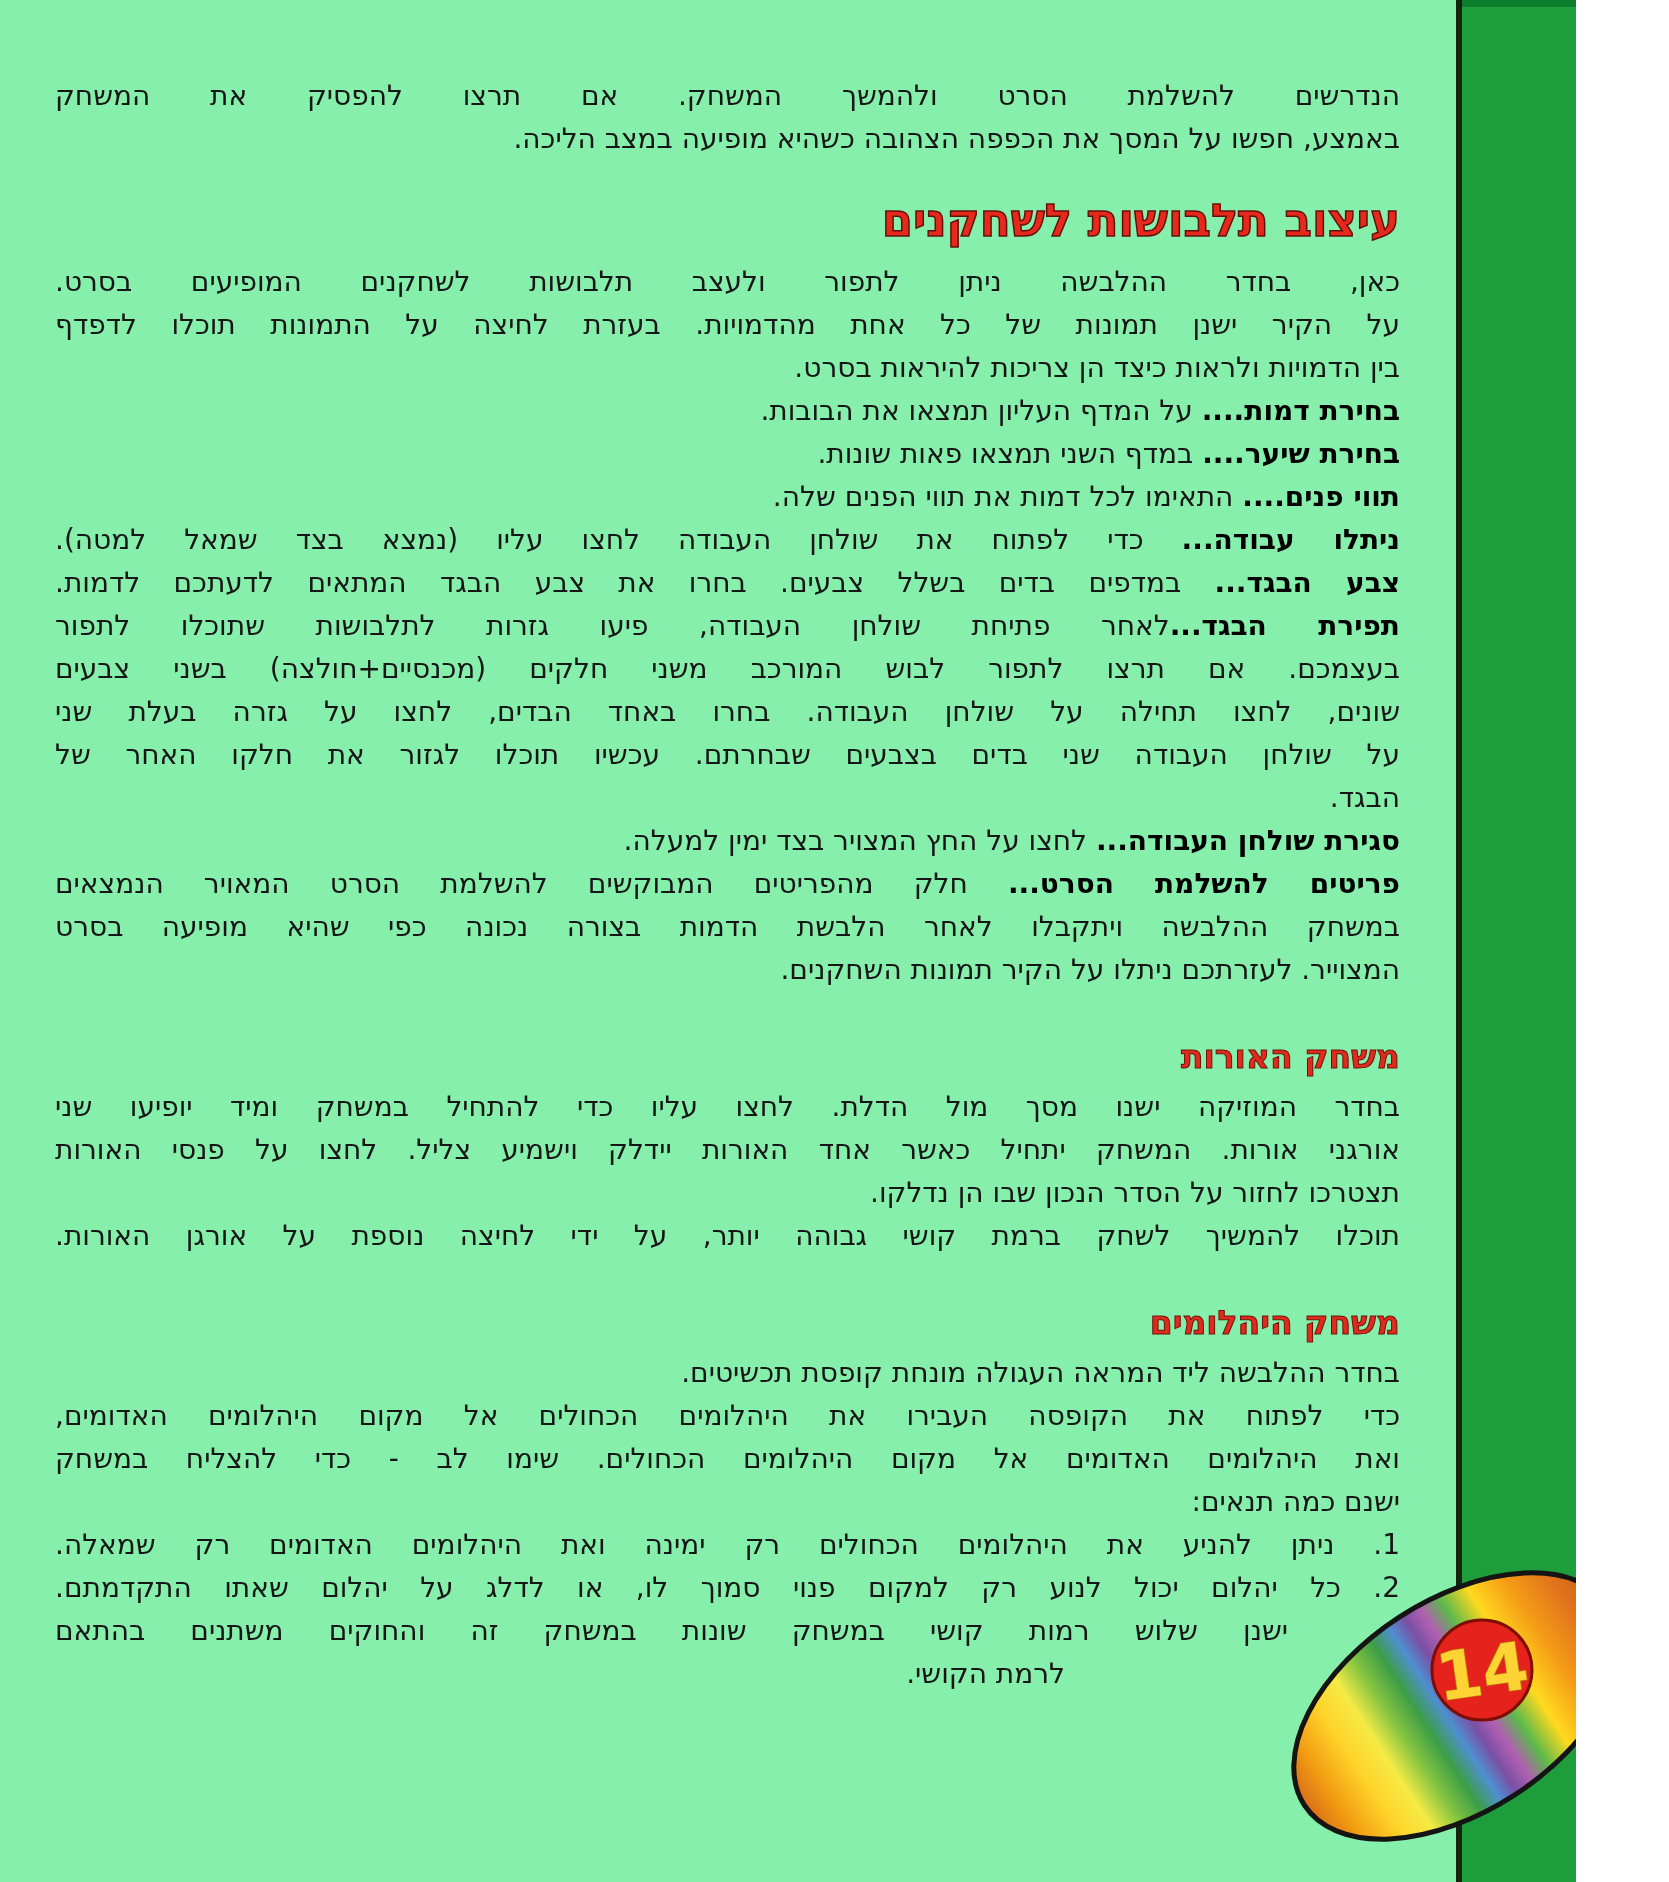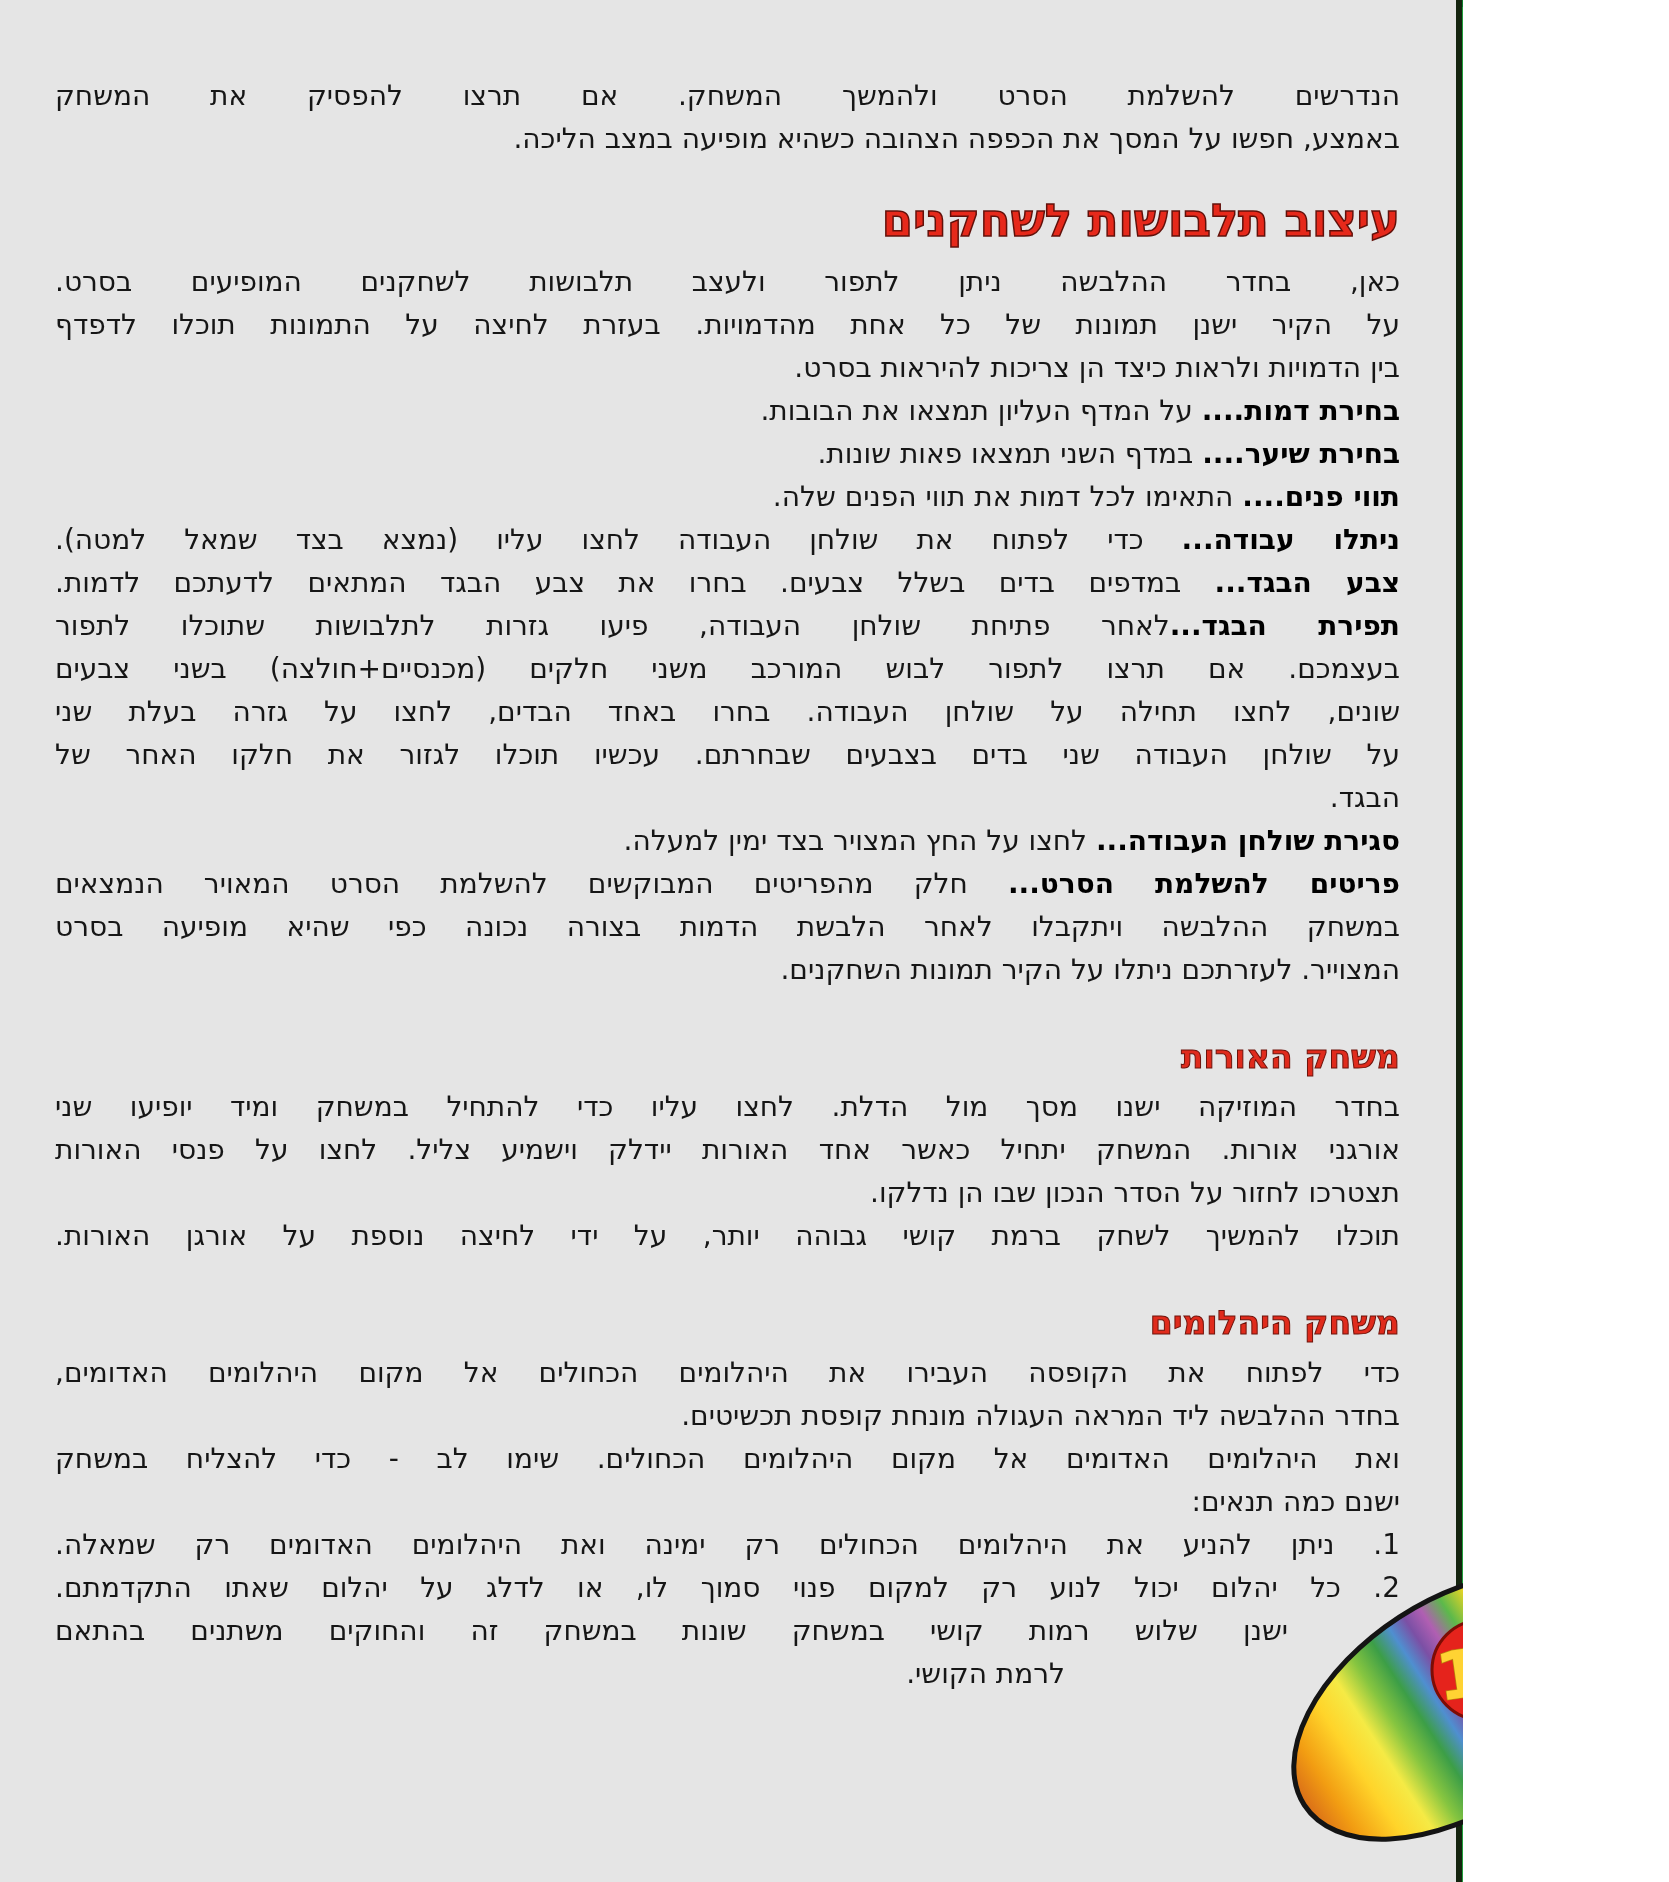--- a/index.html
+++ b/index.html
@@ -1,17 +1,17 @@
 <!DOCTYPE html>
 <html lang="he"><head>
 <meta charset="utf-8">
 <style>
   html,body{margin:0;padding:0;background:#ffffff;}
   .page{
-    position:relative;width:1463px;height:1882px;background:#e5e5e5;overflow:hidden;
+    position:relative;width:1576px;height:1882px;background:#86efac;overflow:hidden;
     font-family:"DejaVu Sans",sans-serif;color:#161616;
   }
   .stripe{position:absolute;top:0;left:1456px;width:213px;height:1882px;
     background:#1e9d3b;border-left:6px solid #15240f;box-sizing:border-box;}
   .stripe-top-shade{position:absolute;top:0;left:0;width:100%;height:7px;background:#0c7d2c;}
   .content{position:absolute;top:74px;left:55px;width:1345px;direction:rtl;
     font-size:28px;line-height:43px;}
   .ln{text-align:justify;text-align-last:justify;min-height:43px;}
   .end{text-align-last:right;}
   .ln b{font-weight:700;color:#000;}
@@ -63,22 +63,22 @@
     <div class="h-small">משחק האורות</div>
     <div>
       <div class="ln"><b></b><span>בחדר המוזיקה ישנו מסך מול הדלת. לחצו עליו כדי להתחיל במשחק ומיד יופיעו שני</span></div>
       <div class="ln"><b></b><span>אורגני אורות. המשחק יתחיל כאשר אחד האורות יידלק וישמיע צליל. לחצו על פנסי האורות</span></div>
       <div class="ln end"><b></b><span>תצטרכו לחזור על הסדר הנכון שבו הן נדלקו.</span></div>
       <div class="ln"><b></b><span>תוכלו להמשיך לשחק ברמת קושי גבוהה יותר, על ידי לחיצה נוספת על אורגן האורות.</span></div>
     </div>
 
     <div class="h-small">משחק היהלומים</div>
     <div>
+      <div class="ln end"><b></b><span>בחדר ההלבשה ליד המראה העגולה מונחת קופסת תכשיטים.</span></div>
       <div class="ln"><b></b><span>כדי לפתוח את הקופסה העבירו את היהלומים הכחולים אל מקום היהלומים האדומים,</span></div>
-      <div class="ln end"><b></b><span>בחדר ההלבשה ליד המראה העגולה מונחת קופסת תכשיטים.</span></div>
       <div class="ln"><b></b><span>ואת היהלומים האדומים אל מקום היהלומים הכחולים. שימו לב - כדי להצליח במשחק</span></div>
       <div class="ln end"><b></b><span>ישנם כמה תנאים:</span></div>
       <div class="ln"><b></b><span>1. ניתן להניע את היהלומים הכחולים רק ימינה ואת היהלומים האדומים רק שמאלה.</span></div>
       <div class="ln"><b></b><span>2. כל יהלום יכול לנוע רק למקום פנוי סמוך לו, או לדלג על יהלום שאתו התקדמתם.</span></div>
       <div class="ln mr110"><b></b><span>ישנן שלוש רמות קושי במשחק שונות במשחק זה והחוקים משתנים בהתאם</span></div>
       <div class="ln end mr335"><b></b><span>לרמת הקושי.</span></div>
     </div>
 
   </div>
 

